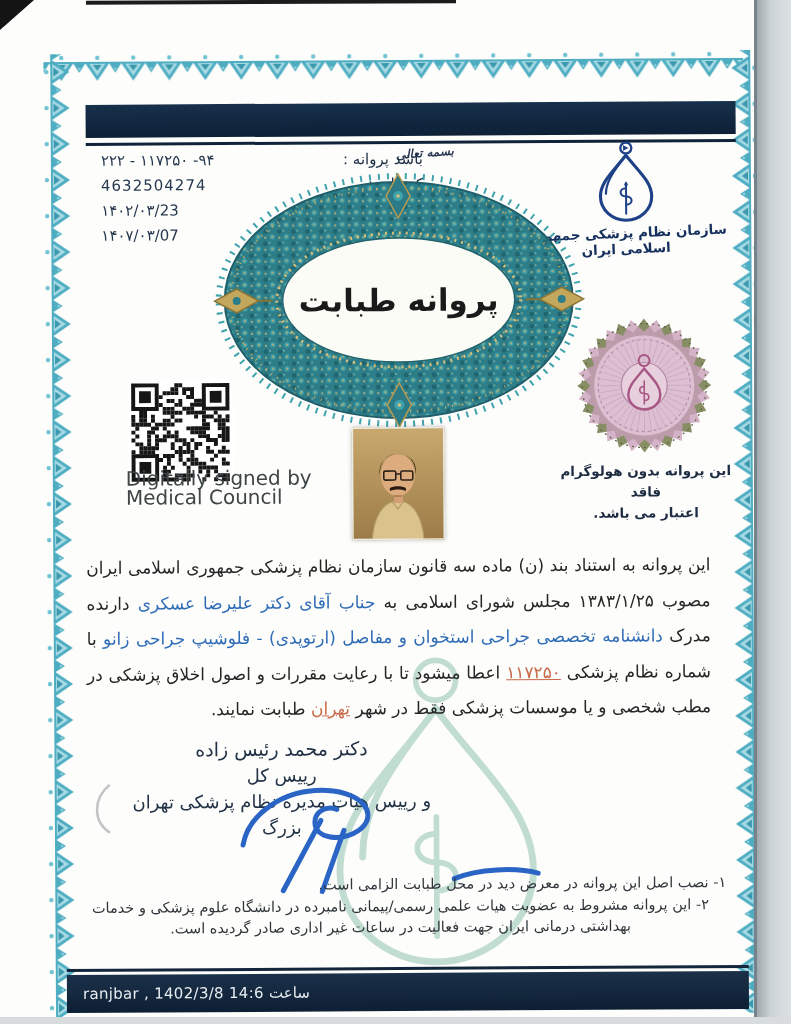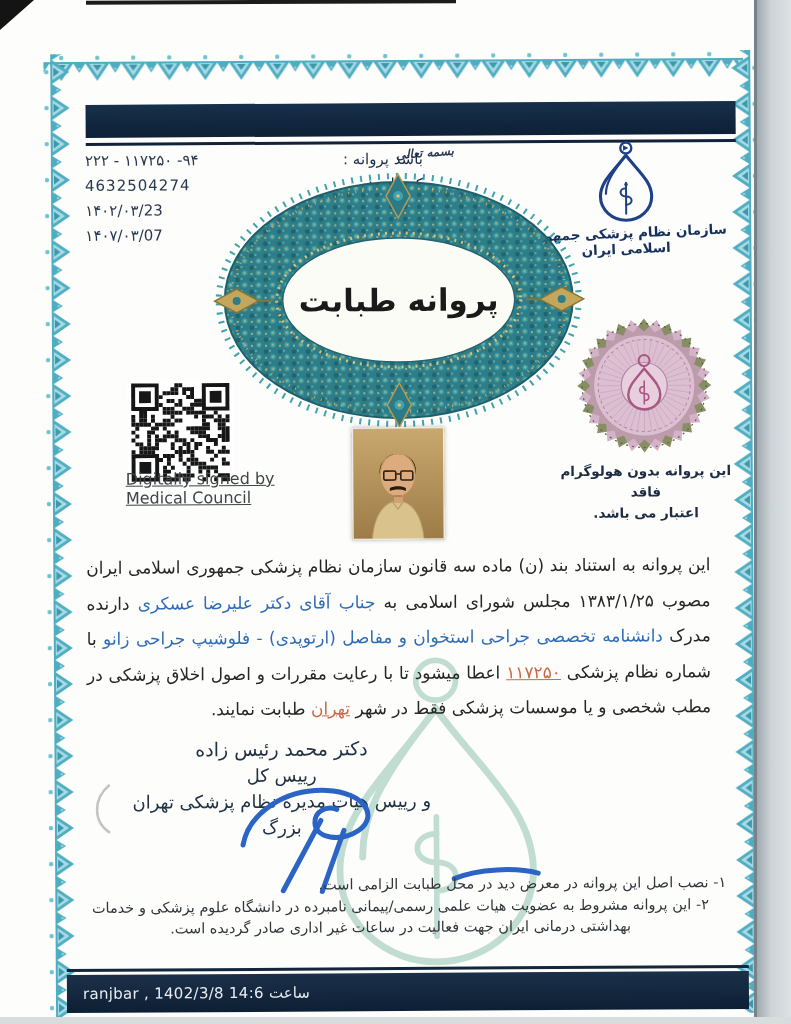--- a/index.html
+++ b/index.html
@@ -24,26 +24,26 @@
   .botbar{left:64px;top:973px;width:682px;height:38px;background:linear-gradient(#1b3049,#0d1f34);}
   .botbar-text{padding-left:16px;line-height:38px;color:#e9edf2;font-size:15px;direction:ltr;letter-spacing:.3px;}
 
   .bism{left:382px;top:146px;width:90px;font-size:12px;font-style:italic;font-weight:bold;
         color:#2b3a55;transform:rotate(-4deg);text-align:center;}
 
   
   .fields{left:85px;top:150px;width:340px;direction:rtl;}
   .frow{position:relative;height:25px;}
   .flabel{position:absolute;right:0;font-size:15px;color:#1b2c44;}
-  .fvalue{position:absolute;left:2px;font-size:15px;color:#27394f;direction:ltr;unicode-bidi:isolate;letter-spacing:1px;}
+  .fvalue{position:absolute;left:18px;font-size:15px;color:#27394f;direction:ltr;unicode-bidi:isolate;letter-spacing:1px;}
 
   .org-caption{left:520px;top:226px;width:215px;text-align:center;font-size:13.5px;font-weight:bold;
                color:#16305e;transform:rotate(-2deg);direction:rtl;}
 
-  .qr-caption{left:126px;top:468px;font-size:16px;color:#3f4447;line-height:19px;text-decoration:underline;}
+  .qr-caption{left:126px;top:468px;font-size:20px;color:#3f4447;line-height:19px;}
 
   .seal-caption{left:556px;top:462px;width:180px;text-align:center;direction:rtl;
                 font-size:13.5px;font-weight:bold;color:#1d2c42;line-height:21px;}
 
   .body-text{left:86px;top:549px;width:624px;direction:rtl;text-align:justify;
              font-size:17px;line-height:35.5px;color:#262626;}
   .seg-blue{color:#2f6cb7;}
   .seg-red{color:#c96a4a;text-decoration:underline;}
   .seg-black{color:#262626;}
 

